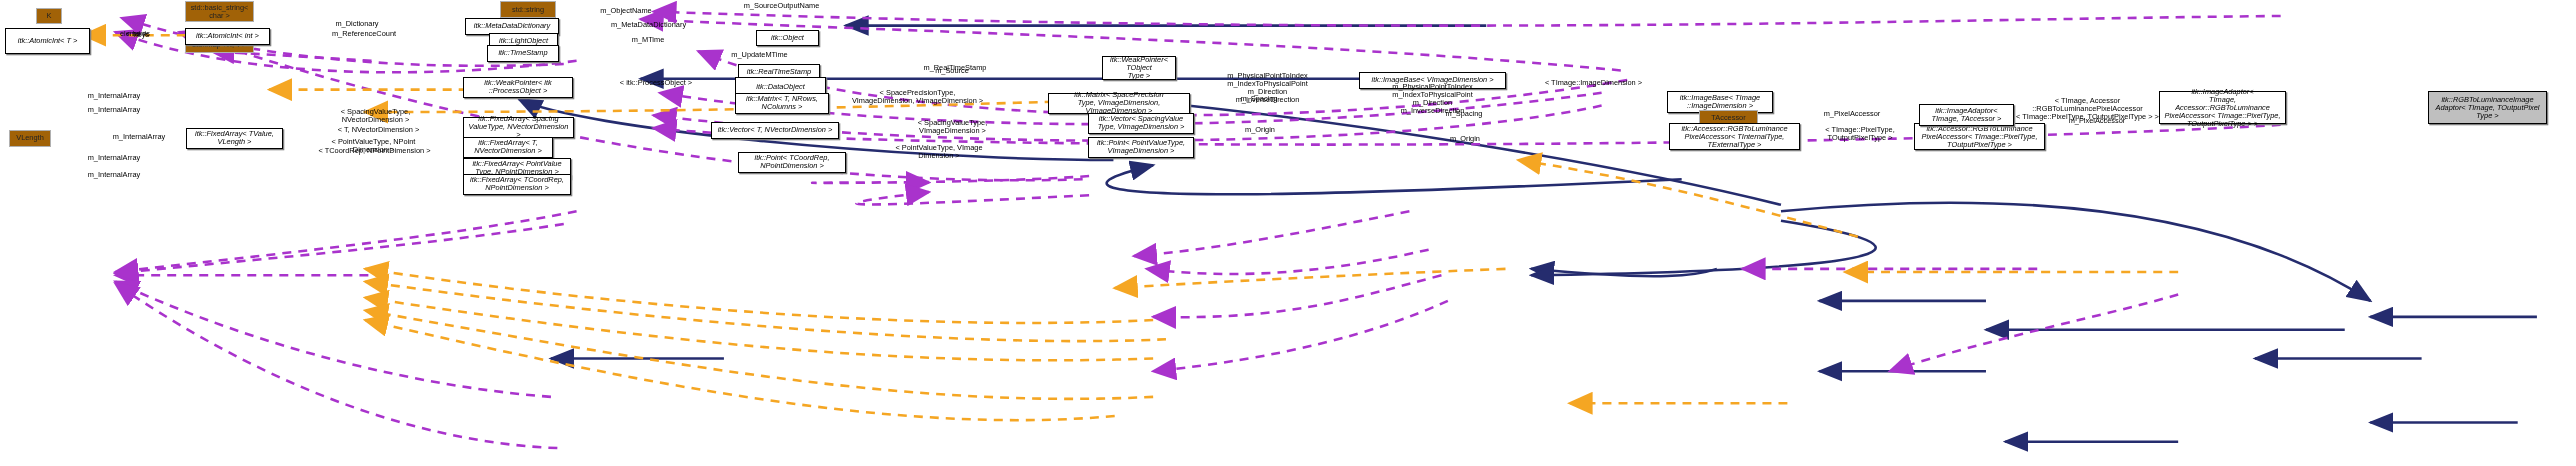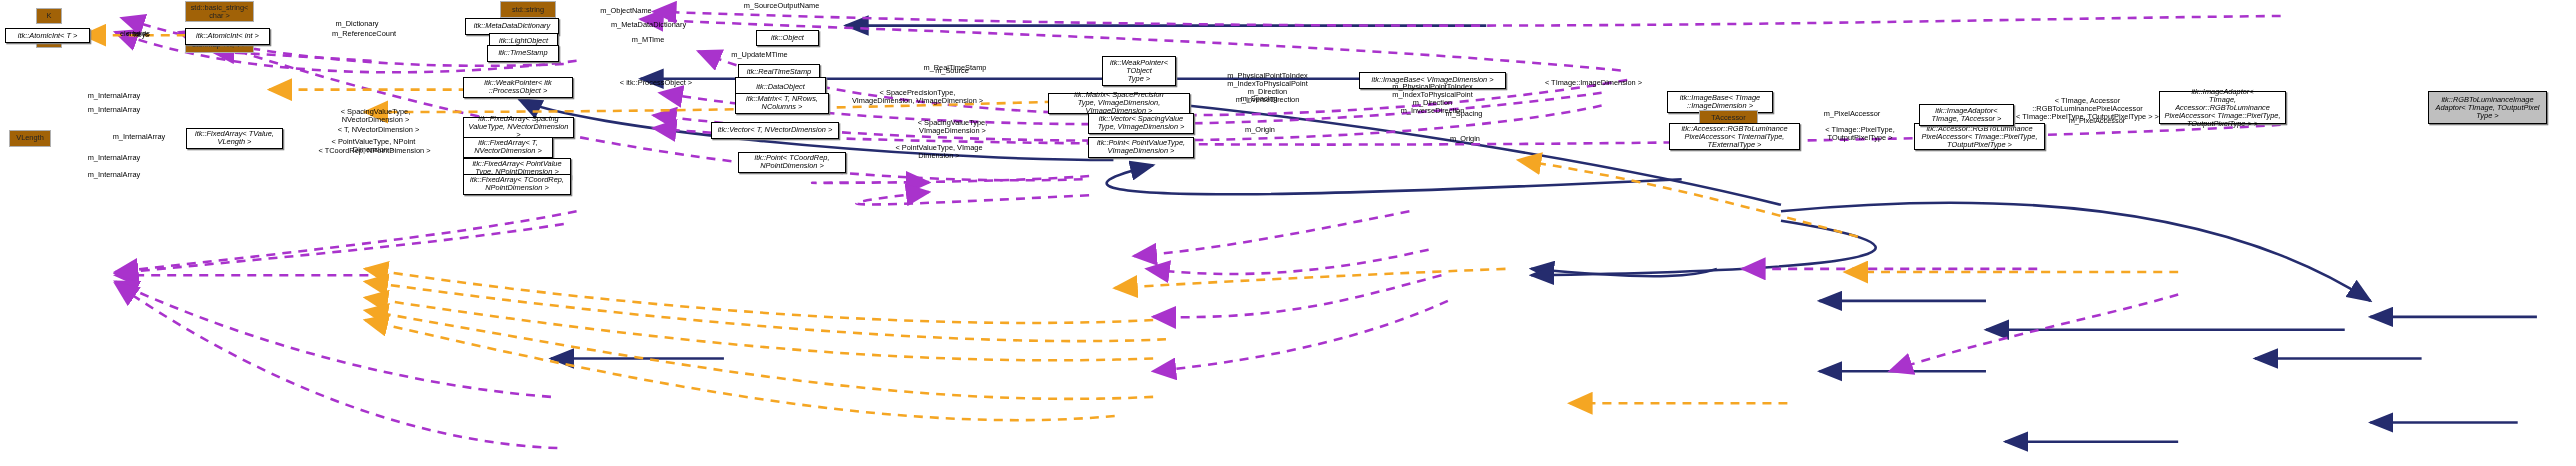--- a/index.html
+++ b/index.html
@@ -144,42 +144,42 @@
         <path d="M3400,425 C3300,425 3100,425 2880,425"></path>
         <path name="acc" d="M2790,630 C2700,630 2600,630 2450,630"></path>
       </g>
     </g>
   </svg>
 
   <div class="node param" style="left:36px; top:7.7px; width:26px; height:16.7px;">K</div>
 
   <div class="node param" style="left:36px; top:31px; width:26px; height:16.7px;">T</div>
 
-  <div class="node cls" style="left:5.1px; top:28px; width:85px; height:15px; top:28px;">itk::AtomicInt&lt; T &gt;</div>
+  <div class="node cls" style="left:5.1px; top:28px; width:85px; height:26px; top:28px;">itk::AtomicInt&lt; T &gt;</div>
 
   <div class="node param" style="left:185px; top:1.3px; width:69px; height:20.5px;">std::basic_string&lt;
 char &gt;</div>
 
   <div class="node param" style="left:185px; top:18.6px; width:69px; height:16.7px;margin-top:18px;">std::map&lt; K, T &gt;</div>
 
   <div class="node cls" style="left:185px; top:28px; width:85px; height:16.7px;">itk::AtomicInt&lt; int &gt;</div>
 
   <div class="node param" style="left:500px; top:1.3px; width:56px; height:16.7px;">std::string</div>
 
   <div class="node cls" style="left:465px; top:18px; width:94px; height:16.7px;">itk::MetaDataDictionary</div>
 
   <div class="node cls" style="left:489px; top:33px; width:69px; height:16.7px;">itk::LightObject</div>
 
   <div class="node cls" style="left:487px; top:45px; width:72px; height:16.7px;">itk::TimeStamp</div>
 
   <div class="node cls" style="left:756px; top:29.5px; width:63px; height:16.7px;">itk::Object</div>
 
   <div class="node cls" style="left:738px; top:64px; width:82px; height:16.7px;">itk::RealTimeStamp</div>
 
-  <div class="node cls" style="left:1102px; top:56px; width:74px; height:30px;">itk::WeakPointer&lt; TObject
+  <div class="node cls" style="left:1102px; top:56px; width:74px; height:24px;">itk::WeakPointer&lt; TObject
 Type &gt;</div>
 
   <div class="node cls" style="left:463px; top:77px; width:110px; height:20.5px;">itk::WeakPointer&lt; itk
 ::ProcessObject &gt;</div>
 
   <div class="node cls" style="left:735px; top:77px; width:91px; height:20.5px;">itk::DataObject</div>
 
   <div class="node cls" style="left:735px; top:93px; width:94px; height:20.5px;">itk::Matrix&lt; T, NRows,
 NColumns &gt;</div>
 

